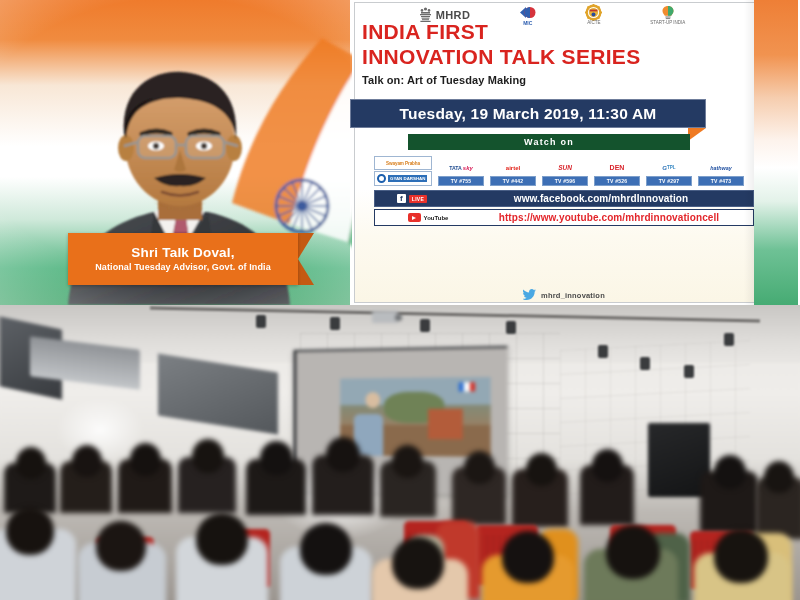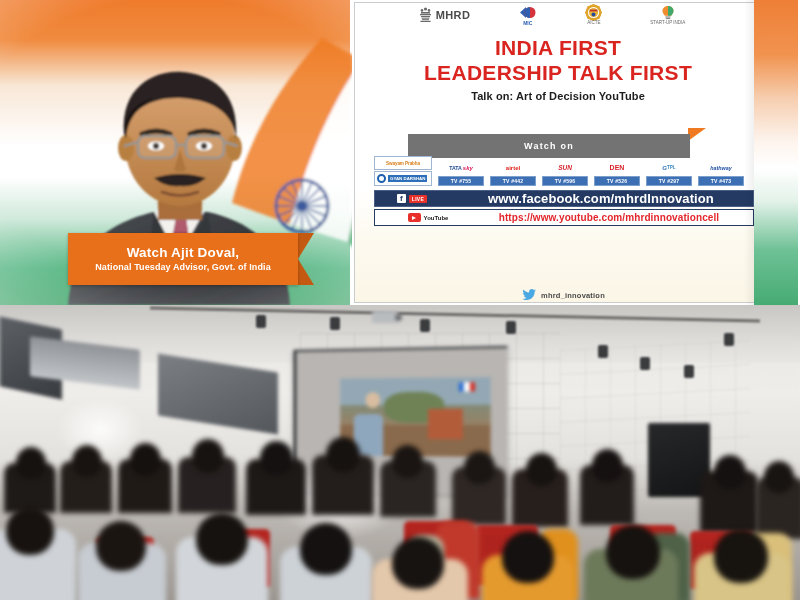--- a/index.html
+++ b/index.html
@@ -101,21 +101,21 @@
   
   .logo-row {
     position: absolute; left: 0; top: 0; width: 404px; height: 30px;
     display: flex; align-items: center; justify-content: center; gap: 48px;
     z-index: 6;
   }
   .logo-item { display: flex; align-items: center; gap: 4px; }
   .logo-cap { font-size: 4.5px; color: #6a6a6a; text-align: center; line-height: 1.05; }
 
   
-  .title-block { position: absolute; left: 12px; top: 36px; width: 392px; text-align: center; z-index: 6; }
+  .title-block { position: absolute; left: 12px; top: 20px; width: 392px; text-align: left; z-index: 6; }
   .t1 { color: #d9241f; font-size: 21px; font-weight: bold; letter-spacing: .3px; line-height: 1.18; }
   .t2 { color: #d9241f; font-size: 21px; font-weight: bold; letter-spacing: .3px; line-height: 1.18; }
   .t3 { color: #1d1d1d; font-size: 11px; font-weight: bold; margin-top: 4px; letter-spacing: .1px; }
 
   
   .date-ribbon {
     position: absolute; left: 0px; top: 99px; width: 356px; height: 29px; z-index: 7;
     background: #243a63; border: 1px solid #6f7d9b;
     display: flex; align-items: center; justify-content: center;
   }
@@ -124,22 +124,22 @@
   }
   .date-fold {
     position: absolute; left: 338px; top: 128px; z-index: 6;
     width: 0; height: 0;
     border-left: 18px solid #ef7a22;
     border-bottom: 13px solid transparent;
   }
 
   
   .watch-bar {
-    position: absolute; left: 58px; top: 134px; width: 282px; height: 24px; z-index: 6;
-    background: #737373; display: flex; align-items: center; justify-content: center;
+    position: absolute; left: 58px; top: 134px; width: 282px; height: 16px; z-index: 6;
+    background: #14532d; display: flex; align-items: center; justify-content: center;
   }
   .watch-bar span { color: #ffffff; font-size: 9px; font-weight: bold; letter-spacing: 1.2px; }
 
   
   .tv-strip {
     position: absolute; left: 24px; top: 150px; width: 380px; height: 36px; z-index: 6;
     display: flex; align-items: flex-end; gap: 6px;
   }
   .tv-left { display: flex; flex-direction: column; gap: 1px; width: 58px; }
   .sw-prabha {
@@ -168,21 +168,21 @@
   .lrow {
     height: 17px; display: flex; align-items: center; margin-bottom: 2px;
     background: #243a63; border: 1px solid #4a5f86;
   }
   .lrow.light { background: #ffffff; border-color: #243a63; padding-left: 16px; }
   .lbadge {
     width: 74px; height: 100%; display: flex; align-items: center; justify-content: center; gap: 3px;
     background: #243a63; flex: 0 0 74px;
   }
   .lrow.light .lbadge { background: #ffffff; }
-  .ltext { flex: 1; text-align: center; font-size: 13px; font-weight: bold; color: #ffffff; letter-spacing: .1px; }
+  .ltext { flex: 1; text-align: center; font-size: 10px; font-weight: bold; color: #ffffff; letter-spacing: .1px; }
   .ltext.red { color: #e3262b; font-size: 10px; }
   .ltext.blue { color: #3a57c4; font-size: 9px; }
   .gap { height: 6px; }
 
   .fb-f { width: 9px; height: 9px; background: #ffffff; color: #243a63; font-size: 8px; font-weight: bold;
           display:flex; align-items:center; justify-content:center; border-radius: 1px; }
   .live-pill { background: #e8312b; color: #fff; font-size: 5px; font-weight: bold; padding: 1px 3px; border-radius: 1px; letter-spacing: .3px;}
   .yt-pill { background: #e8312b; width: 13px; height: 9px; border-radius: 2px; display:flex; align-items:center; justify-content:center; }
   .yt-pill .tri { width: 0; height: 0; border-left: 4px solid #fff; border-top: 2.5px solid transparent; border-bottom: 2.5px solid transparent; }
   .yt-word { color: #1b1b1b; font-size: 6px; font-weight: bold; }
@@ -391,21 +391,21 @@
 
           <path d="M96 150 Q122 162 148 150 Q122 168 96 150 Z" fill="#a86f3a" opacity=".5"></path>
         </g>
       </svg>
 
       <div class="portrait-vignette"></div>
     </div>
 
     <div class="ribbon-tail"></div>
     <div class="name-ribbon">
-      <div class="nm">Watch Ajit Doval,</div>
+      <div class="nm">Shri Talk Doval,</div>
       <div class="role">National Tuesday Advisor, Govt. of India</div>
     </div>
 
     <div class="poster">
       <div class="poster-inner"></div>
 
       <div class="logo-row">
 
         <div class="logo-item">
           <svg width="13" height="18" viewBox="0 0 13 18">
@@ -456,25 +456,28 @@
             <path d="M8 1 C11.3 1 13.5 3.3 13.5 6 C13.5 8.2 11.8 9.4 11.2 10.8 L8 10.8 Z" fill="#3fa96c"></path>
             <rect x="5.4" y="11.4" width="5.2" height="1.2" fill="#8a8a8a"></rect>
             <rect x="5.8" y="13" width="4.4" height="1.1" fill="#8a8a8a"></rect>
           </svg>
           <span class="logo-cap">START-UP INDIA</span>
         </div>
       </div>
 
       <div class="title-block">
         <div class="t1">INDIA FIRST</div>
-        <div class="t2">LEADERSHIP TALK FIRST</div>
-        <div class="t3">Talk on: Art of Decision YouTube</div>
+        <div class="t2">INNOVATION TALK SERIES</div>
+        <div class="t3">Talk on: Art of Tuesday Making</div>
       </div>
 
       <div class="date-fold"></div>
+      <div class="date-ribbon">
+        <span>Tuesday, 19 March 2019, 11:30 AM</span>
+      </div>
 
       <div class="watch-bar">
         <span>Watch  on</span>
       </div>
 
       <div class="tv-strip">
         <div class="tv-left">
           <div class="sw-prabha">
             <b>Swayam Prabha</b>
           </div>

